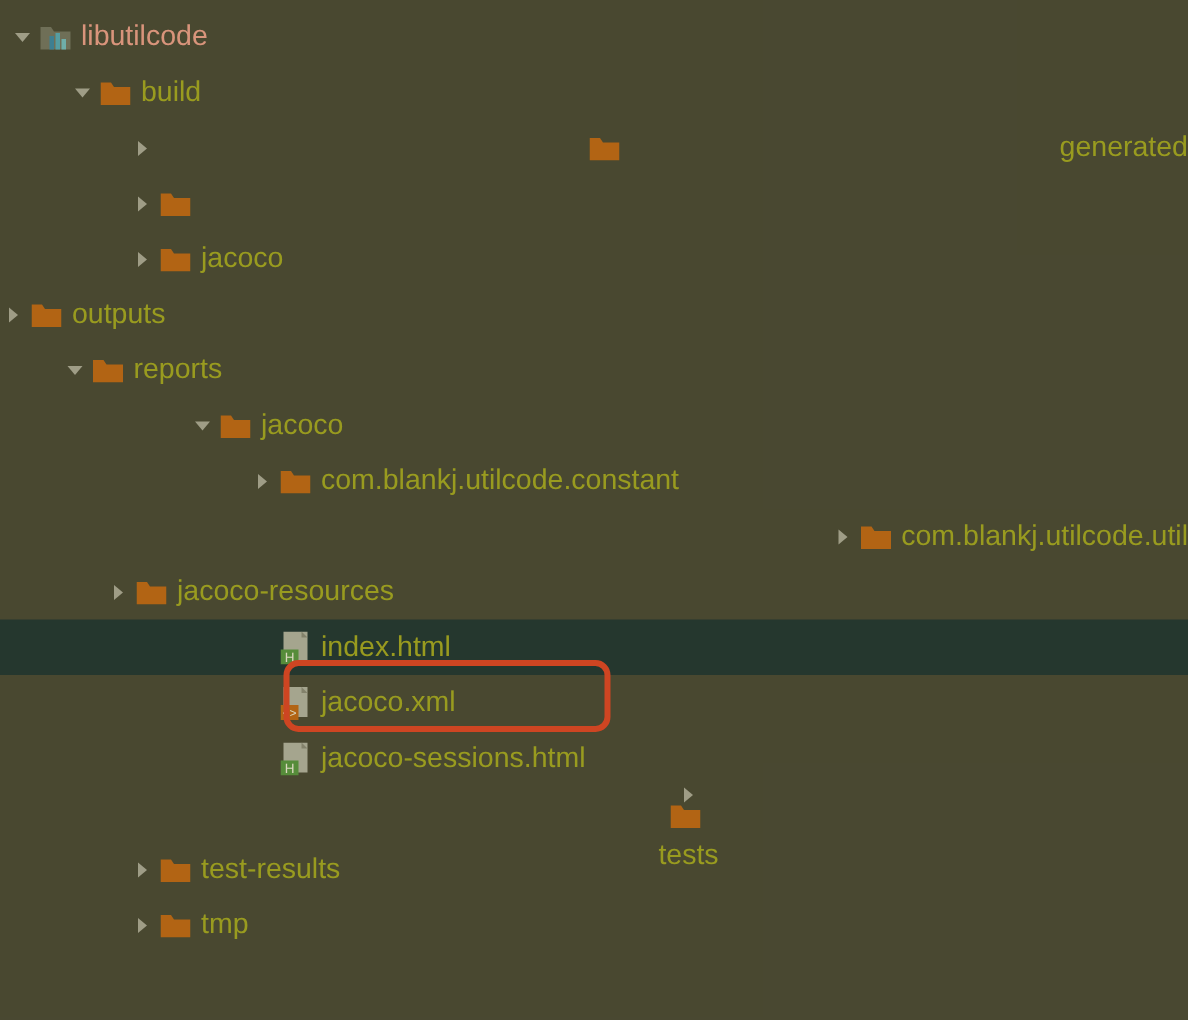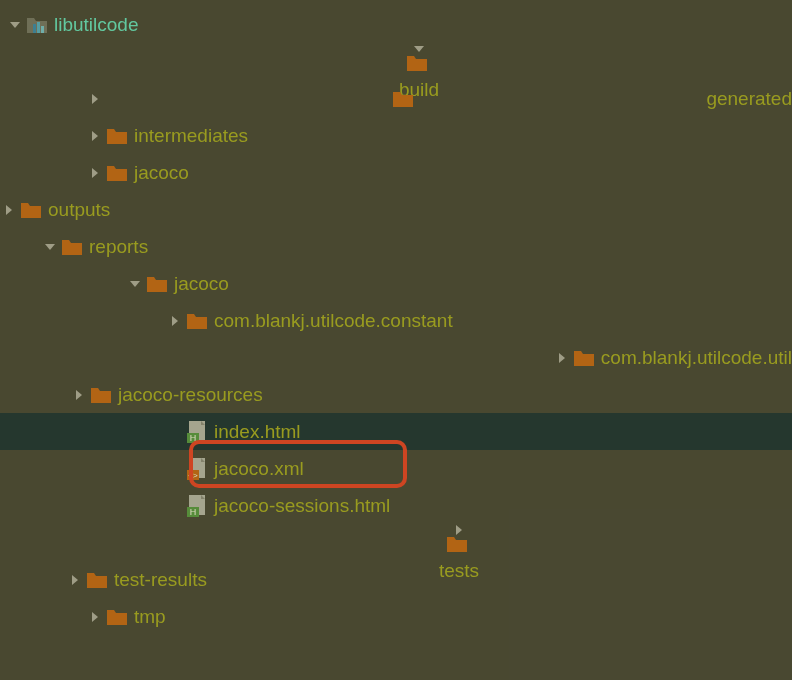--- a/index.html
+++ b/index.html
@@ -28,24 +28,24 @@
         </svg>
     </span>
     <span class="icon">
       <svg width="22" height="18" viewBox="0 0 22 18">
         <path d="M1 5 L1 17 L21 17 L21 5 L10 5 L8 2 L1 2 Z" fill="#6F7375"></path>
         <rect x="7" y="8" width="3" height="9" fill="#2E89C2"></rect>
         <rect x="11" y="6" width="3" height="11" fill="#4DB1D8"></rect>
         <rect x="15" y="10" width="3" height="7" fill="#6FC7E2"></rect>
       </svg>
     </span>
-    <span class="label" style="color:#5eead4;">libutilcode</span>
-  </div>
-
-  <div class="row" style="padding-left:46px;flex-direction:column;">
+    <span class="label" style="color:#fca5a5;">libutilcode</span>
+  </div>
+
+  <div class="row" style="padding-left:46px;">
     <span class="arrow">
       <svg width="12" height="12" viewBox="0 0 12 12">
           <path d="M1 3 L6 9 L11 3 Z" fill="#AFB1B3"></path>
         </svg>
     </span>
     <span class="icon">
       <svg width="20" height="16" viewBox="0 0 20 16">
           <path d="M0 4 L0 16 L20 16 L20 4 L9 4 L7 1 L0 1 Z" fill="#C8651B"></path>
         </svg>
     </span>
@@ -70,21 +70,20 @@
     <span class="arrow">
       <svg width="12" height="12" viewBox="0 0 12 12">
           <path d="M3 1 L9 6 L3 11 Z" fill="#AFB1B3"></path>
         </svg>
     </span>
     <span class="icon">
       <svg width="20" height="16" viewBox="0 0 20 16">
           <path d="M0 4 L0 16 L20 16 L20 4 L9 4 L7 1 L0 1 Z" fill="#C8651B"></path>
         </svg>
     </span>
-    <span class="label">intermediates</span>
   </div>
 
   <div class="row" style="padding-left:86px;">
     <span class="arrow">
       <svg width="12" height="12" viewBox="0 0 12 12">
           <path d="M3 1 L9 6 L3 11 Z" fill="#AFB1B3"></path>
         </svg>
     </span>
     <span class="icon">
       <svg width="20" height="16" viewBox="0 0 20 16">
@@ -224,21 +223,21 @@
         </svg>
     </span>
     <span class="icon">
       <svg width="20" height="16" viewBox="0 0 20 16">
           <path d="M0 4 L0 16 L20 16 L20 4 L9 4 L7 1 L0 1 Z" fill="#C8651B"></path>
         </svg>
     </span>
     <span class="label">tests</span>
   </div>
 
-  <div class="row" style="padding-left:66px;">
+  <div class="row" style="padding-left:86px;">
     <span class="arrow">
       <svg width="12" height="12" viewBox="0 0 12 12">
           <path d="M3 1 L9 6 L3 11 Z" fill="#AFB1B3"></path>
         </svg>
     </span>
     <span class="icon">
       <svg width="20" height="16" viewBox="0 0 20 16">
           <path d="M0 4 L0 16 L20 16 L20 4 L9 4 L7 1 L0 1 Z" fill="#C8651B"></path>
         </svg>
     </span>

